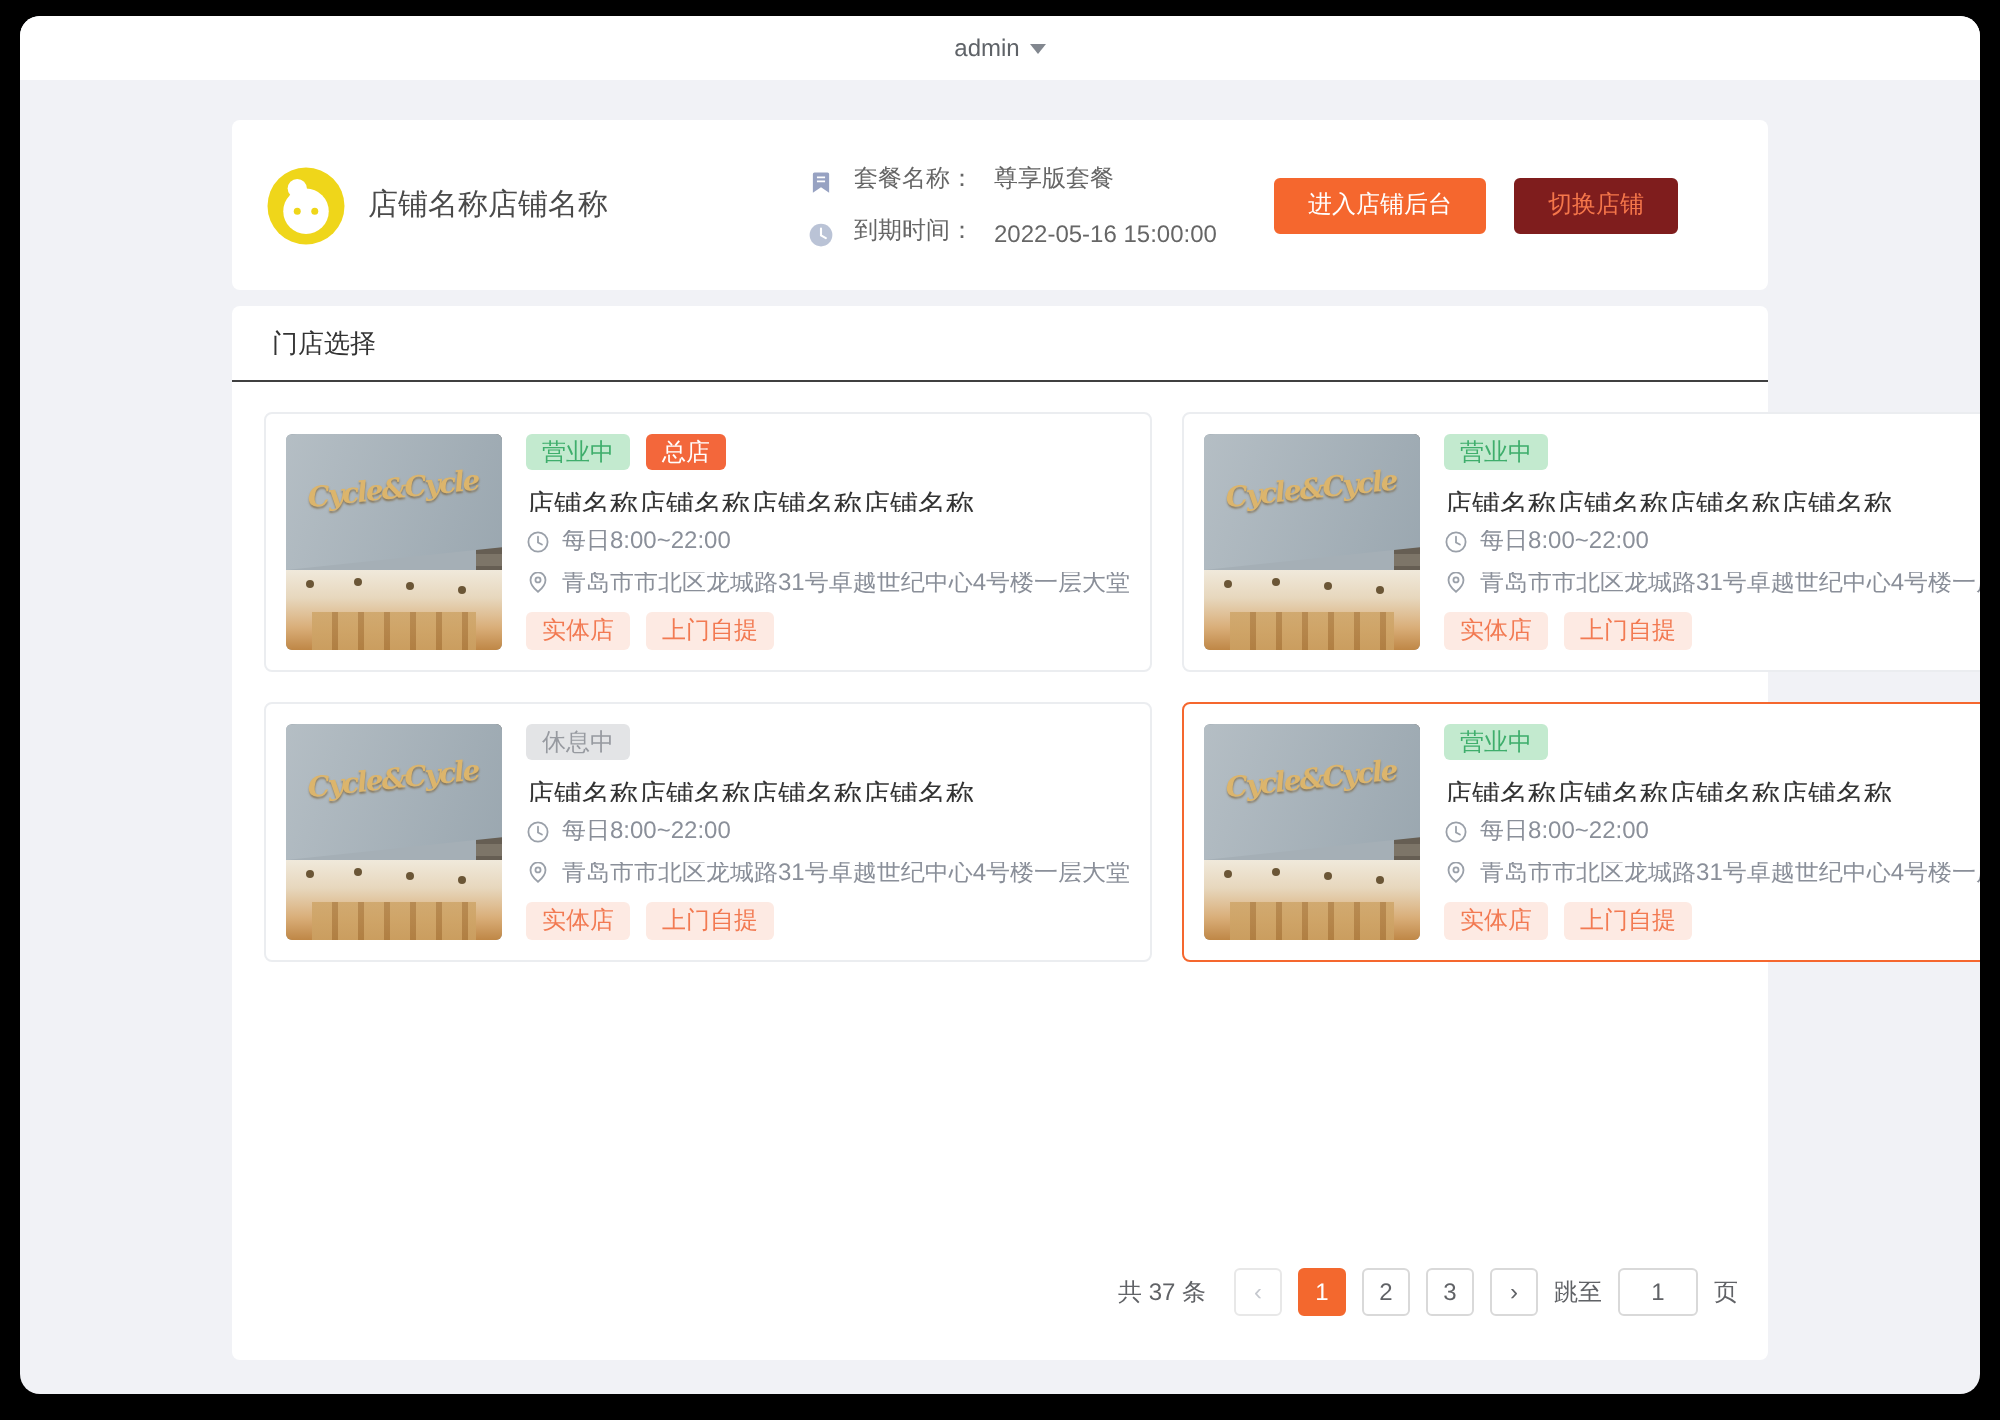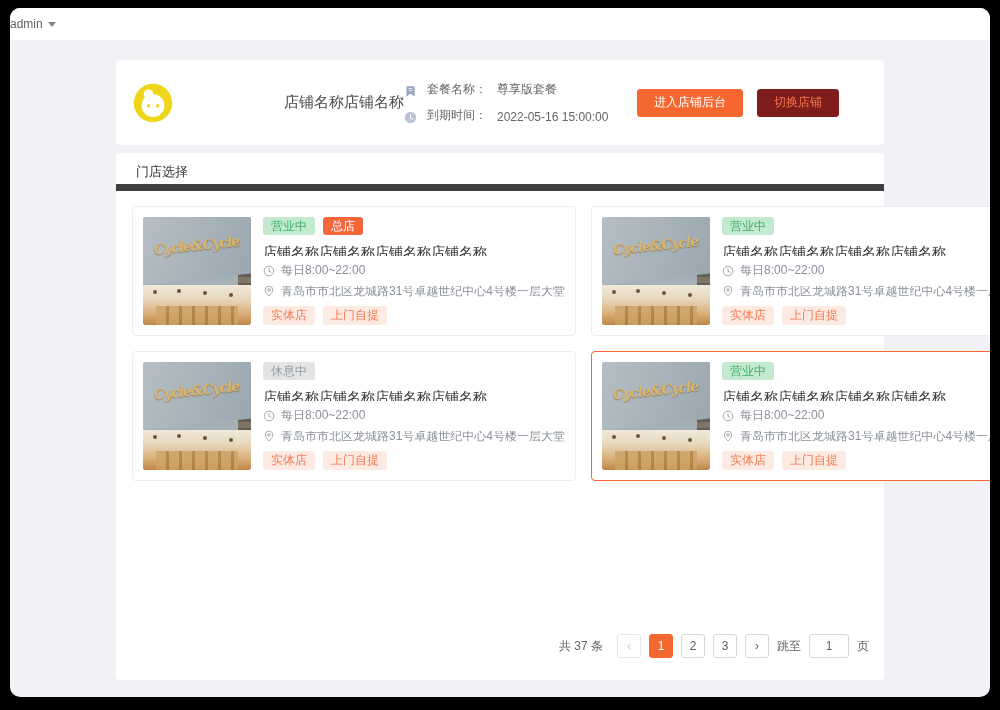--- a/index.html
+++ b/index.html
@@ -4,48 +4,48 @@
 <style>
   * { margin:0; padding:0; box-sizing:border-box; }
   html,body { width:1000px; height:710px; }
   body { background:#000; font-family:"Liberation Sans",sans-serif; position:relative; }
 
   .window { position:absolute; left:10px; top:8px; width:980px; height:689px;
             border-radius:10px; background:#F1F2F6; overflow:hidden; }
 
   
   .topbar { height:32px; background:#fff; display:flex; align-items:center;
-            justify-content:flex-start; }
+            justify-content:center; }
   .user-menu { display:flex; align-items:center; gap:5px; font-size:12px; color:#5f6368; cursor:pointer; }
   .caret-down { width:0; height:0; border-left:4px solid transparent; border-right:4px solid transparent;
                 border-top:5px solid #82878f; }
 
   .main { width:768px; margin:20px auto 0; }
 
   
   .header-card { background:#fff; border-radius:4px; height:85px; display:flex;
                  align-items:center; padding:0 0 0 16px; }
-  .brand { display:flex; align-items:center; width:272px;justify-content:space-between; }
+  .brand { display:flex; align-items:center; width:272px; }
   .logo { width:42px; height:42px; flex-shrink:0; }
   .shop-name { margin-left:10px; font-size:15px; color:#4a4a4a; }
   .plan-info { flex:1; display:flex; flex-direction:column; gap:9px; font-size:12px; color:#666; }
   .plan-row { display:flex; align-items:flex-end; gap:10px; }
   .plan-row .lbl { color:#666; }
   .plan-row .val { color:#666; }
   .header-actions { display:flex; gap:14px; padding-right:45px; }
   .btn { height:28px; font-size:12px; border-radius:3px; padding:0 16px; cursor:pointer;
          font-family:Liberation Sans, sans-serif; }
   .btn-primary { background:#F5672E; border:1px solid #F5672E; color:#fff; }
   .btn-secondary { background:#7f1d1d; border:1px solid #7f1d1d; color:#F5764A; }
 
   
   .section-card { margin-top:8px; background:#fff; border-radius:4px; height:527px;
                   display:flex; flex-direction:column; }
   .section-header { height:38px; line-height:38px; padding:0 20px; font-size:13px; color:#333;
-                    border-bottom:7px solid #404040; }
+                    border-bottom:1px solid #404040; }
   .cards-grid { display:grid; grid-template-columns:1fr 1fr; gap:15px; padding:15px 15px 0 16px; }
   .store-card { border:1px solid #EBEDF0; border-radius:4px; background:#fff; height:130px;
                 padding:10px; display:flex; cursor:pointer; }
   .store-card.selected { border-color:#F5672E; }
 
   
   .store-photo { position:relative; width:108px; height:108px; border-radius:3px; overflow:hidden;
                  background:#A5AFB6; flex-shrink:0; }
   .ph-brick { position:absolute; top:0; right:0; width:13px; height:64%;
               background:repeating-linear-gradient(180deg,#7d7568 0 6px,#665e53 6px 12px); }

